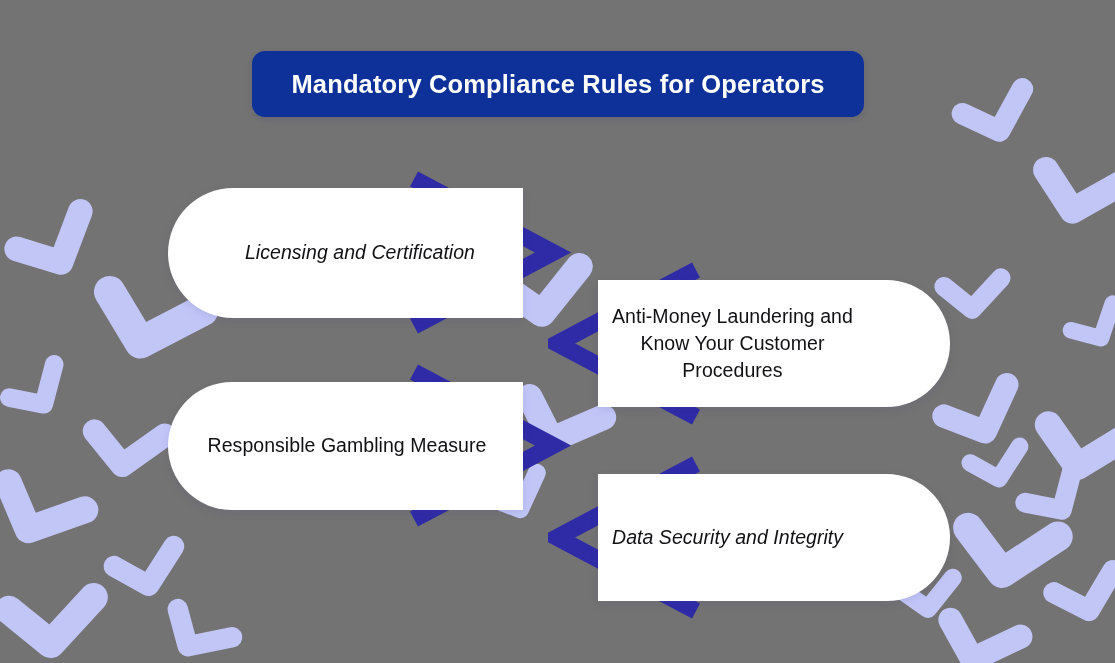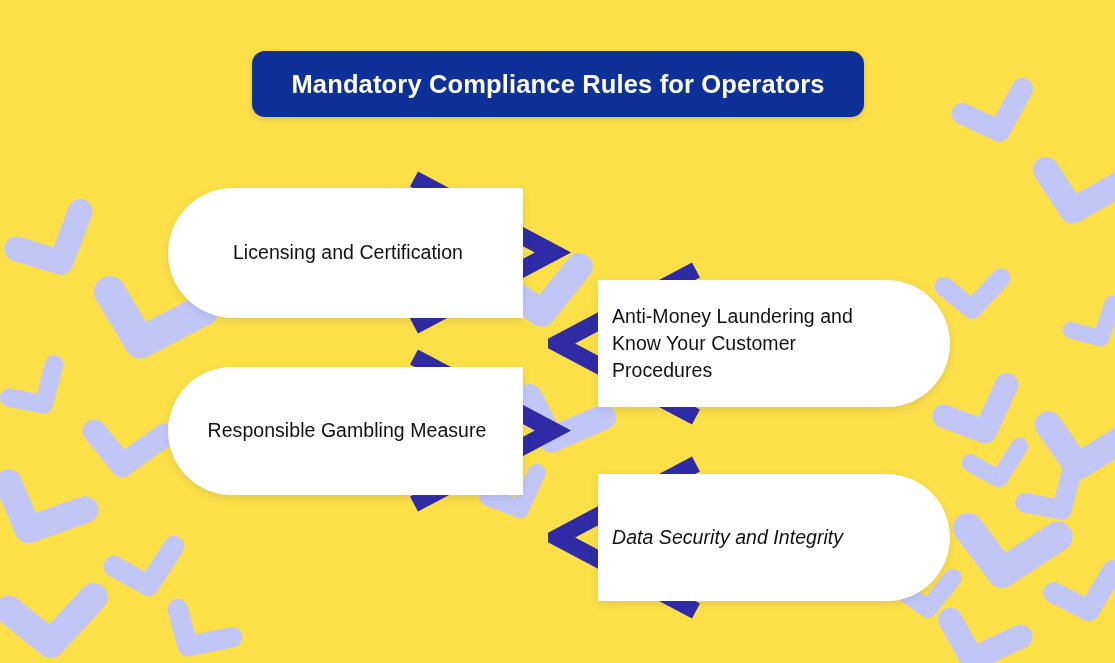--- a/index.html
+++ b/index.html
@@ -10,21 +10,21 @@
     width: 1115px;
     height: 663px;
     overflow: hidden;
     font-family: "Liberation Sans", sans-serif;
   }
 
   #canvas {
     position: relative;
     width: 1115px;
     height: 663px;
-    background: #fde047;
+    background: #737373;
     overflow: hidden;
   }
 
   
   #bg-pattern {
     position: absolute;
     inset: 0;
     width: 1115px;
     height: 663px;
     pointer-events: none;
@@ -81,21 +81,21 @@
   }
   .card-left .label {
     text-align: center;
   }
 
   
   .card-right .pill {
     border-radius: 0 75px 75px 0;
   }
   .card-right .label {
-    text-align: left;
+    text-align: center;
   }
 </style>
 </head>
 <body>
 
 <div id="canvas">
 
   <svg id="bg-pattern" viewBox="0 0 1115 663" xmlns="http://www.w3.org/2000/svg" aria-hidden="true">
     <defs>
       <g id="vmark">
@@ -134,34 +134,34 @@
 
   <div id="title-bar">
     <span class="title-text">Mandatory Compliance Rules for Operators</span>
   </div>
 
   <div class="card card-left" style="left:168px; top:170px; width:410px; height:165px;">
     <svg class="chev-layer" width="410" height="165" viewBox="0 0 410 165" xmlns="http://www.w3.org/2000/svg">
       <path d="M 246 9 L 385 82.5 L 246 156" fill="none" stroke="#2f2aa6" stroke-width="17" stroke-linejoin="miter"></path>
     </svg>
     <div class="pill" style="left:0px; top:18px; width:355px; height:130px;"></div>
-    <div class="label" style="left:20px; top:0px; width:320px; height:165px; display:flex; align-items:center; justify-content:center;">Licensing and Certification</div>
+    <div class="label" style="left:32px; top:0px; width:320px; height:165px; display:flex; align-items:center; justify-content:center;font-style:italic;">Licensing and Certification</div>
   </div>
 
   <div class="card card-right" style="left:548px; top:262px; width:404px; height:163px;">
     <svg class="chev-layer" width="404" height="163" viewBox="0 0 404 163" xmlns="http://www.w3.org/2000/svg">
       <path d="M 148 8 L 9 81.5 L 148 155" fill="none" stroke="#2f2aa6" stroke-width="17" stroke-linejoin="miter"></path>
     </svg>
     <div class="pill" style="left:50px; top:18px; width:352px; height:127px;"></div>
     <div class="label" style="left:64px; top:0px; width:320px; height:163px; display:flex; align-items:center;">Anti-Money Laundering and
 Know Your Customer
 Procedures</div>
   </div>
 
-  <div class="card card-left" style="left:168px; top:349px; width:410px; height:163px;">
+  <div class="card card-left" style="left:168px; top:364px; width:410px; height:163px;">
     <svg class="chev-layer" width="410" height="163" viewBox="0 0 410 163" xmlns="http://www.w3.org/2000/svg">
       <path d="M 246 8 L 385 81.5 L 246 155" fill="none" stroke="#2f2aa6" stroke-width="17" stroke-linejoin="miter"></path>
     </svg>
     <div class="pill" style="left:0px; top:18px; width:355px; height:128px;"></div>
     <div class="label" style="left:14px; top:0px; width:330px; height:163px; display:flex; align-items:center; justify-content:center;">Responsible Gambling Measure</div>
   </div>
 
   <div class="card card-right" style="left:548px; top:456px; width:404px; height:163px;font-style:italic;">
     <svg class="chev-layer" width="404" height="163" viewBox="0 0 404 163" xmlns="http://www.w3.org/2000/svg">
       <path d="M 148 8 L 9 81.5 L 148 155" fill="none" stroke="#2f2aa6" stroke-width="17" stroke-linejoin="miter"></path>

